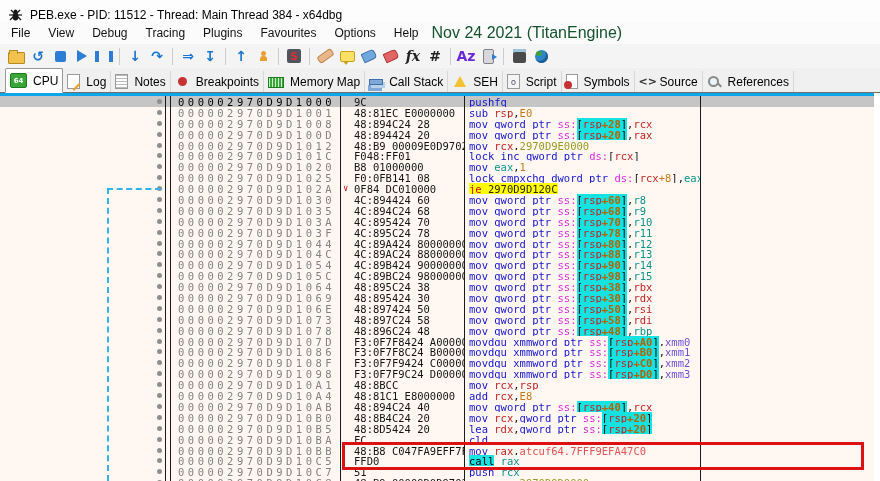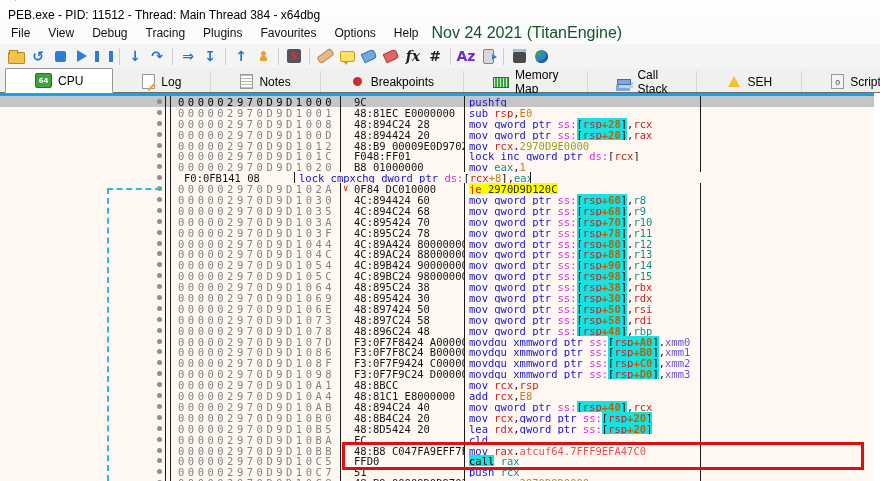--- a/index.html
+++ b/index.html
@@ -1,20 +1,20 @@
 <!DOCTYPE html>
 <html><head>
 <meta charset="utf-8">
 <style>
   html,body{margin:0;padding:0;background:#fff;}
   .win{position:relative;width:880px;height:481px;overflow:hidden;background:#fff;
        font-family:"Liberation Sans",sans-serif;-webkit-font-smoothing:antialiased;}
 
   
-  .titlebar{height:22px;display:flex;align-items:flex-start;gap:7px;padding-left:8px;background:#fdfdfd;flex-direction:column;}
+  .titlebar{height:22px;display:flex;align-items:flex-end;gap:7px;padding-left:8px;background:#fdfdfd;}
   .titlebar .ttext{font-size:12px;color:#000;}
 
   
   .menubar{height:22px;display:flex;align-items:center;background:#fbfbfb;padding-left:2px;}
   .menu-items{display:flex;align-items:flex-end;}
   .mitem{font-size:12px;color:#111;padding:3px 9px;cursor:default;}
   .menu-date{font-size:16px;color:#14532d;margin-left:4px;}
 
   
   .toolbar{height:24px;display:flex;align-items:center;background:#f4f4f4;padding-left:5px;}
@@ -38,21 +38,21 @@
   .s-tagblue{width:12px;height:8px;background:#6FA8DC;border:1px solid #3D6FA8;border-radius:1px 4px 4px 1px;transform:rotate(-25deg);}
   .s-tagred{width:12px;height:8px;background:#E06666;border:1px solid #B03030;border-radius:1px 4px 4px 1px;transform:rotate(-25deg);}
   .s-device{width:9px;height:13px;background:#D8D8DC;border:1px solid #808088;border-radius:2px;}
   .s-device::after{content:"";position:absolute;right:-4px;top:4px;border-top:3px solid transparent;border-bottom:3px solid transparent;border-left:5px solid #2D7CD6;}
   .s-calc{width:13px;height:14px;background:#4A4A4A;border-radius:2px;box-shadow:inset 0 3px 0 #9FC4DE;}
   .s-globe{width:13px;height:13px;border-radius:50%;background:#2E86C8;box-shadow:inset -2px -2px 0 #1A5C94;}
   .s-globe::after{content:"";position:absolute;left:1px;top:1px;width:6px;height:5px;border-radius:50%;background:#3FA03F;}
 
   
   .tabbar{height:25px;display:flex;align-items:flex-end;background:#f0f0f0;border-bottom:1px solid #6e6e6e;padding-left:5px;box-sizing:border-box;}
-  .tab{height:21px;display:flex;align-items:center;gap:6px;padding:0 29px;font-size:12px;color:#000;
+  .tab{height:21px;display:flex;align-items:center;gap:6px;padding:0 4px;font-size:12px;color:#000;
        border-right:1px solid #d7d7d7;cursor:default;}
   .tab.sel{background:#fff;border:1px solid #979797;border-bottom:1px solid #fff;height:23px;margin-bottom:-1px;border-radius:2px 2px 0 0;}
   .ti{width:15px;height:13px;position:relative;flex:none;}
   .ti-cpu{background:#3AA63A;border:1px solid #1E7A1E;border-radius:2px;color:#fff;font:bold 7px "DejaVu Sans",sans-serif;display:flex;align-items:center;justify-content:center;}
   .ti-log{width:11px;height:13px;background:#fff;border:1px solid #9a9a9a;}
   .ti-log::after{content:"";position:absolute;right:-2px;bottom:0;width:9px;height:2px;background:#E8A030;transform:rotate(-45deg);}
   .ti-notes{width:11px;height:13px;background:#fff;border:1px solid #9a9a9a;
             background-image:linear-gradient(#bbb 1px,transparent 1px);background-size:100% 3px;background-position:0 3px;}
   .ti-breakpoint::after{content:"";position:absolute;left:3px;top:2px;width:9px;height:9px;border-radius:50%;background:#C83232;}
   .ti-memory{width:14px;height:9px;background:#3AA63A;border:1px solid #1E7A1E;margin-top:2px;
@@ -316,20 +316,21 @@
        <div class="cel cel-gut"><span class="dot"></span></div>
        <div class="cel cel-sp"></div>
        <div class="cel cel-addr">000002970D9D1020</div>
        <div class="cel cel-bytes">B8 01000000</div>
        <div class="cel cel-ins"><span class="t-m">mov</span><span class="t-k"> </span><span class="t-g">eax</span><span class="t-k">,</span><span class="t-n">1</span></div>
        <div class="cel cel-com"></div>
      </div>
         <div class="drow">
        <div class="cel cel-gut"><span class="dot"></span></div>
        <div class="cel cel-sp"></div>
+       <div class="cel cel-addr">000002970D9D1025</div>
        <div class="cel cel-bytes">F0:0FB141 08</div>
        <div class="cel cel-ins"><span class="t-m">lock cmpxchg</span><span class="t-k"> </span><span class="t-m">dword ptr</span><span class="t-k"> </span><span class="t-s">ds:</span><span class="t-k">[</span><span class="t-r">rcx</span><span class="t-n">+8</span><span class="t-k">]</span><span class="t-k">,</span><span class="t-g">eax</span></div>
        <div class="cel cel-com"></div>
      </div>
         <div class="drow">
        <div class="cel cel-gut"><span class="dot"></span></div>
        <div class="cel cel-sp"></div>
        <div class="cel cel-addr">000002970D9D102A</div>
        <div class="cel cel-bytes"><span class="jmark">∨</span>0F84 DC010000</div>
        <div class="cel cel-ins"><span class="t-ys">je </span><span class="t-ya">2970D9D120C</span></div>

